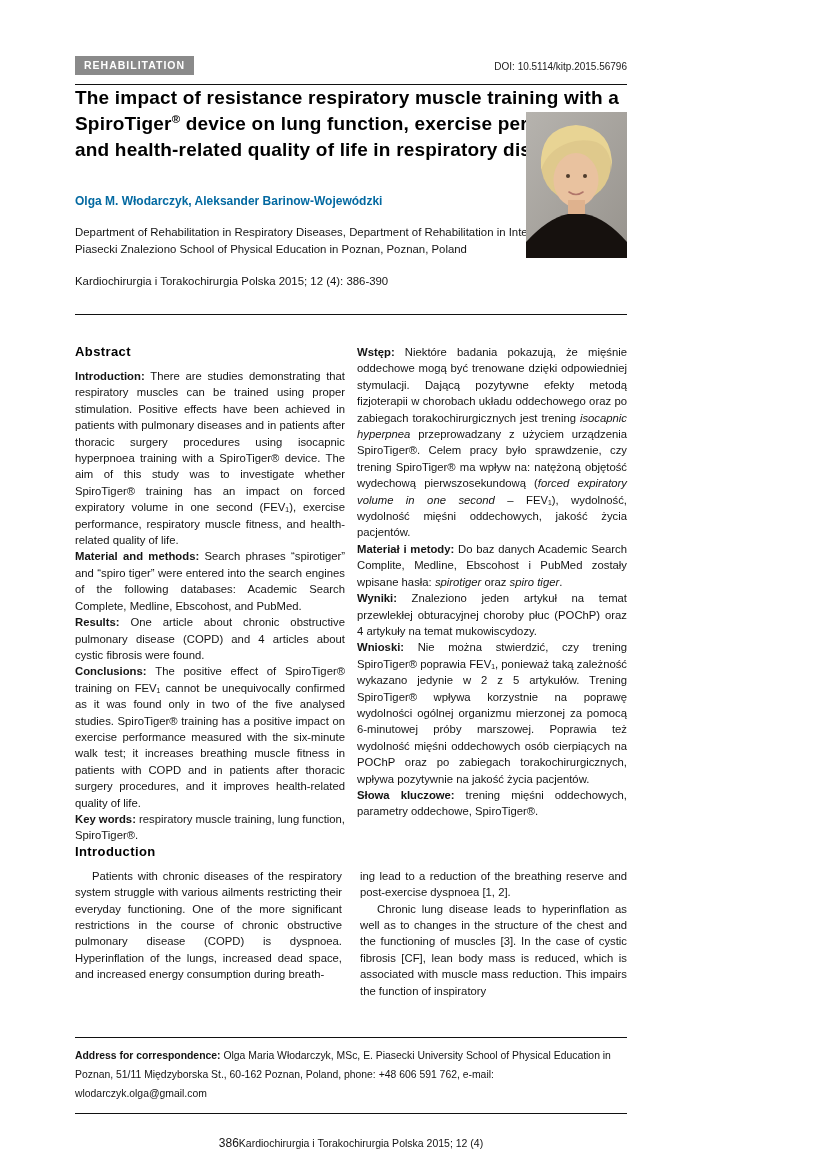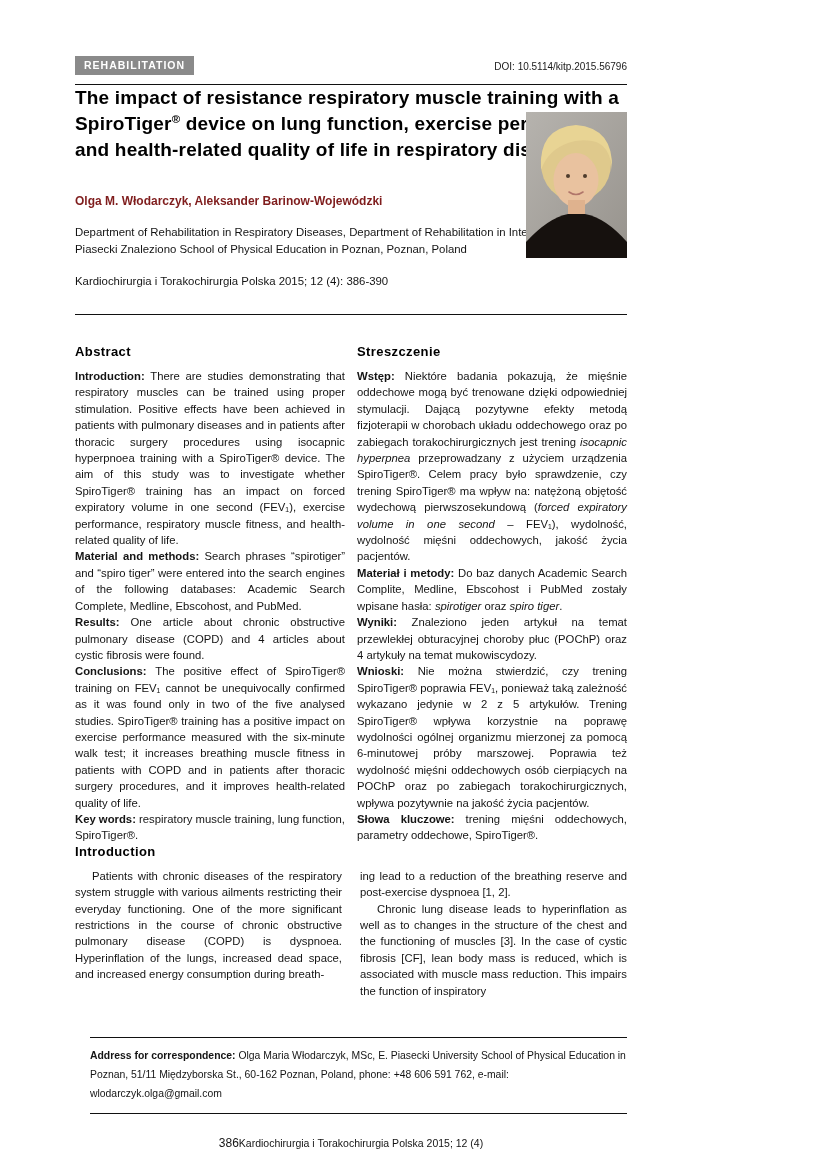--- a/index.html
+++ b/index.html
@@ -18,35 +18,35 @@
   .rule { border:none; border-top:1.3px solid #111111; margin-top:9px; }
   .title {
     font-size:19px; line-height:26px; font-weight:700;
     letter-spacing:0.2px; max-width:558px; color:#000000;
   }
   .title sup { font-size:60%; line-height:0; }
   .photo {
     position:absolute; top:112px; right:75px; width:101px; height:146px;
     overflow:hidden; background:#a8a5a0;
   }
-  .authors { margin-top:31px; font-size:12px; font-weight:700; color:#7f1d1d; }
+  .authors { margin-top:31px; font-size:12px; font-weight:700; color:#0369a1; }
   .affiliation { margin-top:16px; font-size:11.4px; line-height:17px; max-width:692px; }
   .citation { margin-top:17px; font-size:11.4px; }
   .rule-2 { border:none; border-top:1.3px solid #111111; margin-top:27px; }
   .abstract-block { display:flex; gap:12px; margin-top:29px; }
   .col { flex:1; min-width:0; }
   .sec-heading { font-size:13px; font-weight:700; letter-spacing:0.4px; margin-bottom:9px; color:#000; }
   .para { font-size:11.3px; line-height:16.4px; text-align:justify; color:#141414; }
   .b { font-weight:700; }
   .i { font-style:italic; }
   .intro-block { }
   .intro-cols { display:flex; gap:18px; margin-top:9px; }
   .indent { text-indent:17px; }
   .correspondence {
-    position:absolute; left:90px; right:75px; top:1037px;
+    position:absolute; left:75px; right:75px; top:1037px;
     border-top:1.4px solid #111111; border-bottom:1.4px solid #111111;
     padding:8px 0 10px 0; font-size:10.4px; line-height:19px; text-align:left;
   }
   .page-footer {
     position:absolute; left:75px; right:75px; top:1100px;
     display:flex; justify-content:center; align-items:baseline;margin-top:36px;
   }
   .page-number { font-size:12px; }
   .journal-name { font-size:10.5px; }
 </style>
@@ -95,21 +95,20 @@
   <div class="abstract-block">
     <section class="col">
       <h2 class="sec-heading">Abstract</h2>
       <p class="para"><span class="b">Introduction: </span><span>There are studies demonstrating that respiratory muscles can be trained using proper stimulation. Positive effects have been achieved in patients with pulmonary diseases and in patients after thoracic surgery procedures using isocapnic hyperpnoea training with a SpiroTiger® device. The aim of this study was to investigate whether SpiroTiger® training has an impact on forced expiratory volume in one second (FEV₁), exercise performance, respiratory muscle fitness, and health-related quality of life.</span></p>
       <p class="para"><span class="b">Material and methods: </span><span>Search phrases “spirotiger” and “spiro tiger” were entered into the search engines of the following databases: Academic Search Complete, Medline, Ebscohost, and PubMed.</span></p>
       <p class="para"><span class="b">Results: </span><span>One article about chronic obstructive pulmonary disease (COPD) and 4 articles about cystic fibrosis were found.</span></p>
       <p class="para"><span class="b">Conclusions: </span><span>The positive effect of SpiroTiger® training on FEV₁ cannot be unequivocally confirmed as it was found only in two of the five analysed studies. SpiroTiger® training has a positive impact on exercise performance measured with the six-minute walk test; it increases breathing muscle fitness in patients with COPD and in patients after thoracic surgery procedures, and it improves health-related quality of life.</span></p>
       <p class="para"><span class="b">Key words: </span><span>respiratory muscle training, lung function, SpiroTiger®.</span></p>
     </section>
     <section class="col">
-      <h2 class="sec-heading">Streszczenie</h2>
       <p class="para"><span class="b">Wstęp: </span><span>Niektóre badania pokazują, że mięśnie oddechowe mogą być trenowane dzięki odpowiedniej stymulacji. Dającą pozytywne efekty metodą fizjoterapii w chorobach układu oddechowego oraz po zabiegach torakochirurgicznych jest trening </span><span class="i">isocapnic hyperpnea</span><span> przeprowadzany z użyciem urządzenia SpiroTiger®. Celem pracy było sprawdzenie, czy trening SpiroTiger® ma wpływ na: natężoną objętość wydechową pierwszosekundową (</span><span class="i">forced expiratory volume in one second</span><span> – FEV₁), wydolność, wydolność mięśni oddechowych, jakość życia pacjentów.</span></p>
       <p class="para"><span class="b">Materiał i metody: </span><span>Do baz danych Academic Search Complite, Medline, Ebscohost i PubMed zostały wpisane hasła: </span><span class="i">spirotiger</span><span> oraz </span><span class="i">spiro tiger</span><span>.</span></p>
       <p class="para"><span class="b">Wyniki: </span><span>Znaleziono jeden artykuł na temat przewlekłej obturacyjnej choroby płuc (POChP) oraz 4 artykuły na temat mukowiscydozy.</span></p>
       <p class="para"><span class="b">Wnioski: </span><span>Nie można stwierdzić, czy trening SpiroTiger® poprawia FEV₁, ponieważ taką zależność wykazano jedynie w 2 z 5 artykułów. Trening SpiroTiger® wpływa korzystnie na poprawę wydolności ogólnej organizmu mierzonej za pomocą 6-minutowej próby marszowej. Poprawia też wydolność mięśni oddechowych osób cierpiących na POChP oraz po zabiegach torakochirurgicznych, wpływa pozytywnie na jakość życia pacjentów.</span></p>
       <p class="para"><span class="b">Słowa kluczowe: </span><span>trening mięśni oddechowych, parametry oddechowe, SpiroTiger®.</span></p>
     </section>
   </div>
 
   <div class="intro-block">
     <h2 class="sec-heading">Introduction</h2>

